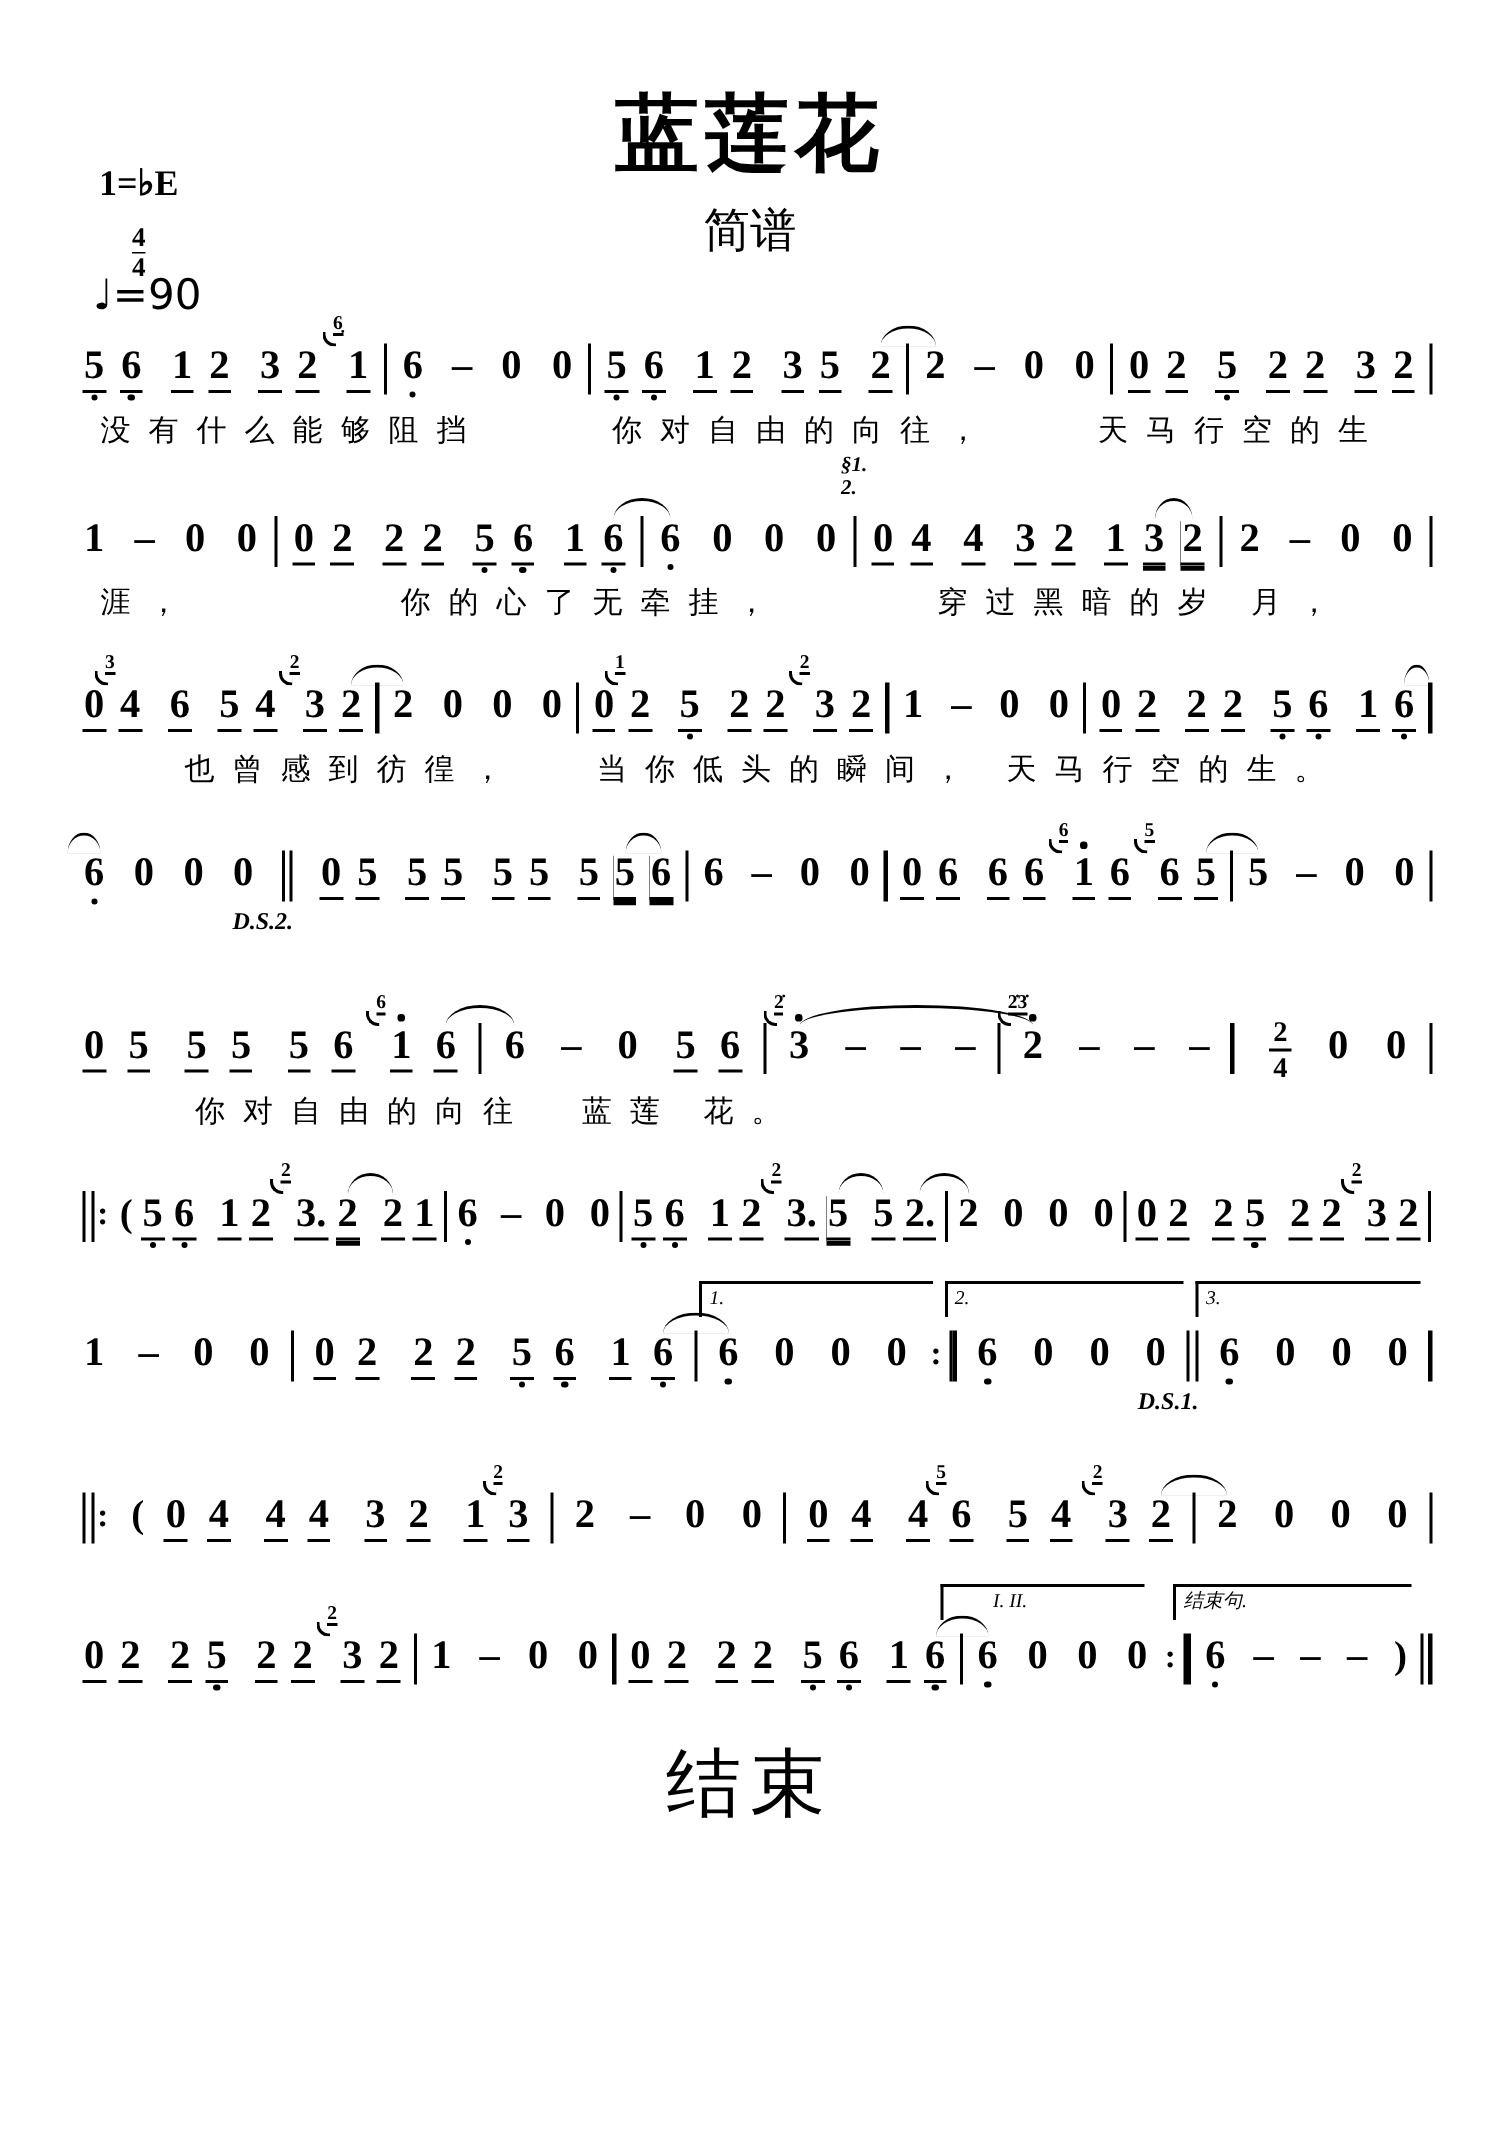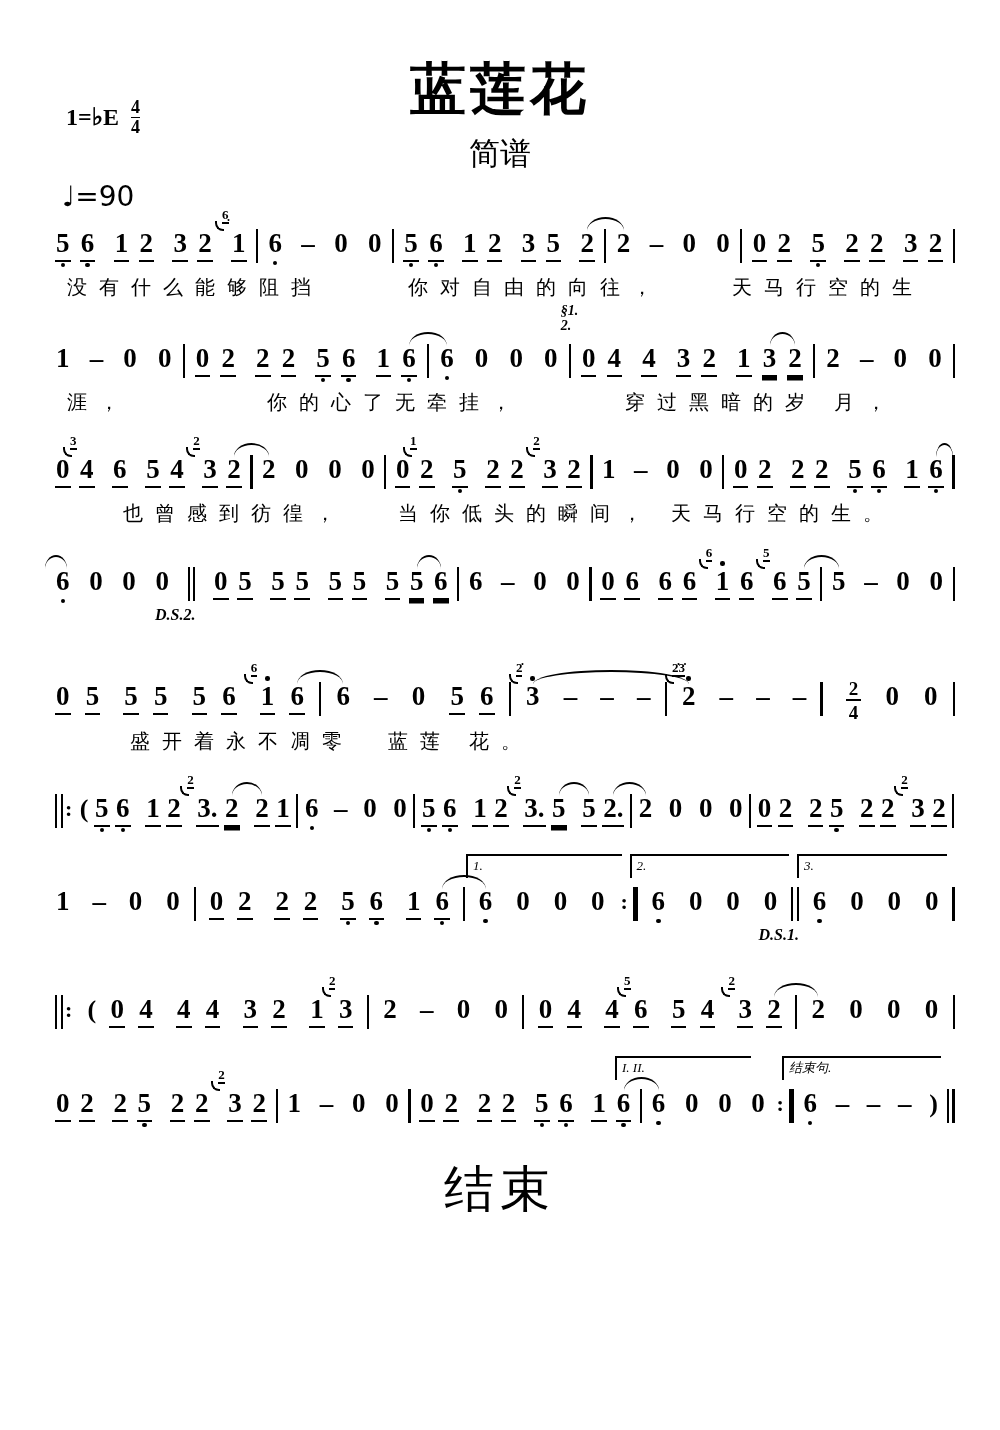--- a/index.html
+++ b/index.html
@@ -3,22 +3,22 @@
 <meta charset="utf-8">
 <style>
   *{margin:0;padding:0;box-sizing:border-box;}
   html,body{background:#fff;}
   .page{position:relative;width:1000px;height:1430px;background:#fff;color:#000;
         font-family:"Liberation Serif",serif;overflow:hidden;}
   .title{position:absolute;top:52px;left:0;width:100%;text-align:center;
          font-size:56px;font-weight:700;font-family:"DejaVu Sans",sans-serif;letter-spacing:4px;}
   .subtitle{position:absolute;top:133px;left:0;width:100%;text-align:center;
             font-size:31px;font-family:"DejaVu Sans",sans-serif;}
-  .keysig{position:absolute;top:98px;left:66px;font-size:24px;font-weight:bold;
-          display:flex;align-items:center;gap:12px;}
+  .keysig{position:absolute;top:108px;left:66px;font-size:24px;font-weight:bold;
+          display:flex;align-items:center;gap:12px;flex-direction:column;}
   .tsig2{display:inline-flex;flex-direction:column;align-items:center;font-size:18px;line-height:1.05;}
   .tsig2 .den{border-top:1.8px solid #000;}
   .tempo{position:absolute;top:180px;left:62px;font-size:28px;font-weight:normal;
          font-family:"DejaVu Sans",sans-serif;}
   .score{position:absolute;top:0;left:0;width:100%;height:100%;}
   .sline{position:absolute;left:55px;width:900px;}
   .nrow{position:relative;display:flex;justify-content:space-between;align-items:flex-start;}
   .tok{position:relative;display:flex;align-items:flex-start;}
   .tok.gap{margin-left:9px;}
   .ncol{display:flex;flex-direction:column;align-items:center;}
@@ -1145,21 +1145,21 @@
               <span class="digit">0</span>
               <span class="odot"></span>
             </span>
           </span>
           <span class="tok">
             <span class="bar"></span>
           </span>
           <div class="arc" style="left: 242px; width: 46px;"></div>
           <div class="arc" style="left: 478px; width: 156px;"></div>
         </div>
-        <div class="lyrics" style="margin-left: 75px;">盛开着永不凋零  蓝莲 花。</div>
+        <div class="lyrics" style="margin-left: 75px;">你对自由的向往  蓝莲 花。</div>
       </div>
       <div class="sline" style="top: 787px;">
         <div class="nrow">
           <span class="tok">
             <span class="bar"></span>
             <span class="bar b2"></span>
             <span class="cdots">:</span>
           </span>
           <span class="tok">
             <span class="ptxt">(</span>
@@ -2024,19 +2024,19 @@
             <span class="dash">–</span>
           </span>
           <span class="tok gap">
             <span class="ptxt">)</span>
           </span>
           <span class="tok">
             <span class="bar"></span>
             <span class="bar b2"></span>
           </span>
           <div class="arc" style="left: 569px; width: 35px;"></div>
-          <div class="volta" style="left: 560px; width: 135.5px;"><span class="vlabel">I. II.</span></div>
+          <div class="volta" style="left: 572px; width: 135.5px; padding-left: 28px;"><span class="vlabel">I. II.</span></div>
           <div class="volta" style="left: 727px; width: 158.5px;"><span class="vlabel">结束句.</span></div>
         </div>
       </div>
     </div>
   <div class="footer">结束</div>
 </div>
 
 </body></html>

